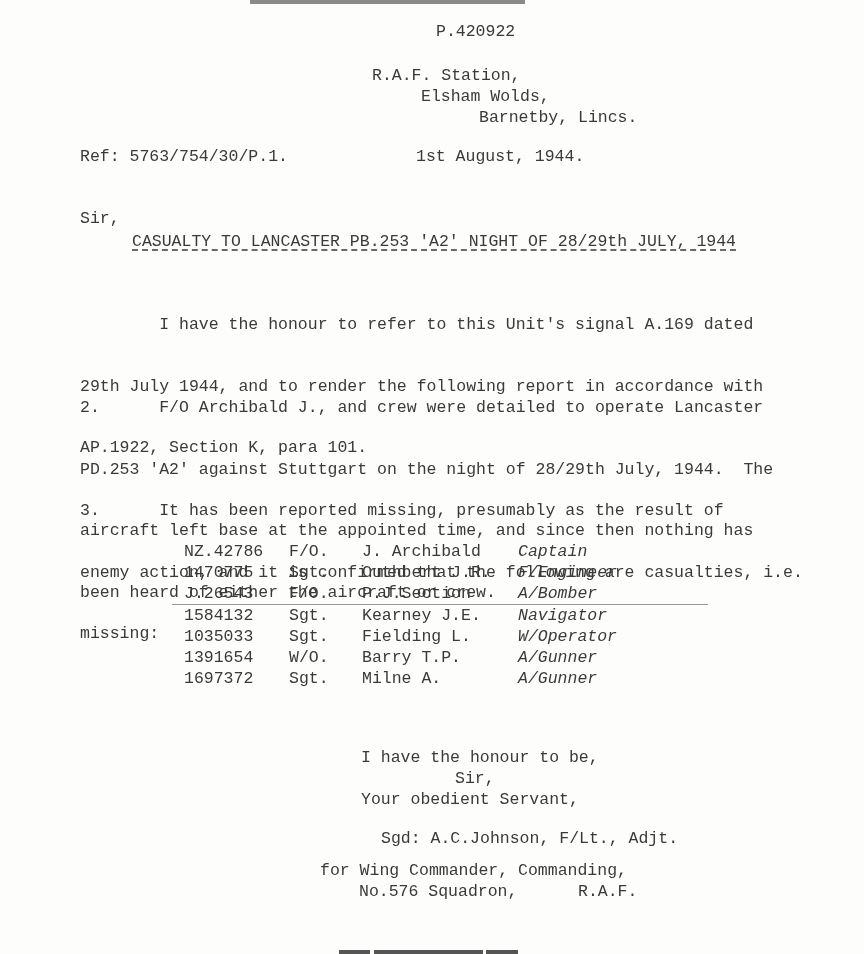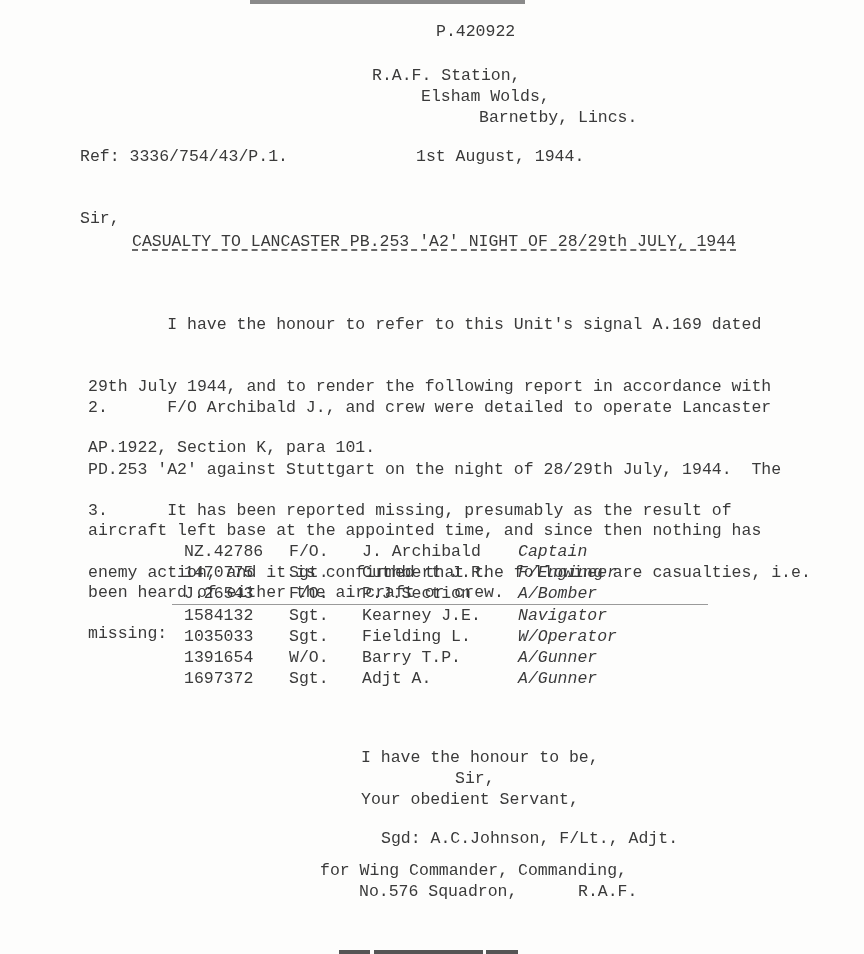--- a/index.html
+++ b/index.html
@@ -5,40 +5,40 @@
   html, body { margin:0; padding:0; }
   body {
     width:864px; height:954px; position:relative; overflow:hidden;
     background:#fdfdfc;
     font-family:"Liberation Mono","DejaVu Sans Mono",monospace;
     color:#3a3a3a;
     font-size:16.5px;
   }
   .topbar { position:absolute; left:250px; top:0; width:275px; height:4px; background:#8a8a8a; }
   .t { position:absolute; white-space:pre; letter-spacing:0px; }
-  .para { position:absolute; left:80px; width:760px; line-height:20.5px; white-space:pre;margin-left:8px; }
+  .para { position:absolute; left:80px; width:760px; line-height:20.5px; white-space:pre; }
   .subject { text-decoration: underline; text-decoration-style: dashed; text-underline-offset:4px; }
   .rule { position:absolute; left:172px; top:604px; width:536px; height:1px; background:#9a9a9a; }
   .row { position:absolute; left:172px; height:21px; }
   .row span { position:absolute; white-space:pre; top:0; }
   .c1 { left:12px; } .c2 { left:117px; } .c3 { left:190px;text-align:center; } .c4 { left:346px;font-style:italic; }
   .bottombar { position:absolute; top:950px; height:4px; background:#555; }
 </style>
 </head>
 <body>
 
 <div class="topbar"></div>
 
 <div class="t" style="left:436px;top:22px;">P.420922</div>
 
 <div class="t" style="left:372px;top:66px;">R.A.F. Station,</div>
 <div class="t" style="left:421px;top:87px;">Elsham Wolds,</div>
 <div class="t" style="left:460px;top:108px;margin-left:19px;">Barnetby, Lincs.</div>
 
-<div class="t" style="left:80px;top:147px;">Ref: 3336/754/43/P.1.</div>
+<div class="t" style="left:80px;top:147px;">Ref: 5763/754/30/P.1.</div>
 <div class="t" style="left:416px;top:147px;">1st August, 1944.</div>
 
 <div class="t" style="left:80px;top:209px;">Sir,</div>
 <div class="t subject" style="left:132px;top:232px;">CASUALTY TO LANCASTER PB.253 'A2' NIGHT OF 28/29th JULY, 1944</div>
 
 <div class="para" style="top:274px;">
   <div>        I have the honour to refer to this Unit's signal A.169 dated</div>
   <div>29th July 1944, and to render the following report in accordance with</div>
   <div>AP.1922, Section K, para 101.</div>
 </div>
@@ -90,21 +90,21 @@
   </div>
   <div class="row" style="top:648px;">
     <span class="c1">1391654</span>
     <span class="c2">W/O.</span>
     <span class="c3">Barry T.P.</span>
     <span class="c4">A/Gunner</span>
   </div>
   <div class="row" style="top:669px;">
     <span class="c1">1697372</span>
     <span class="c2">Sgt.</span>
-    <span class="c3">Adjt A.</span>
+    <span class="c3">Milne A.</span>
     <span class="c4">A/Gunner</span>
   </div>
 </div>
 
 <div class="t" style="left:361px;top:748px;">I have the honour to be,</div>
 <div class="t" style="left:455px;top:769px;">Sir,</div>
 <div class="t" style="left:361px;top:790px;">Your obedient Servant,</div>
 
 <div class="t" style="left:381px;top:829px;">Sgd: A.C.Johnson, F/Lt., Adjt.</div>
 <div class="t" style="left:320px;top:861px;">for Wing Commander, Commanding,</div>

